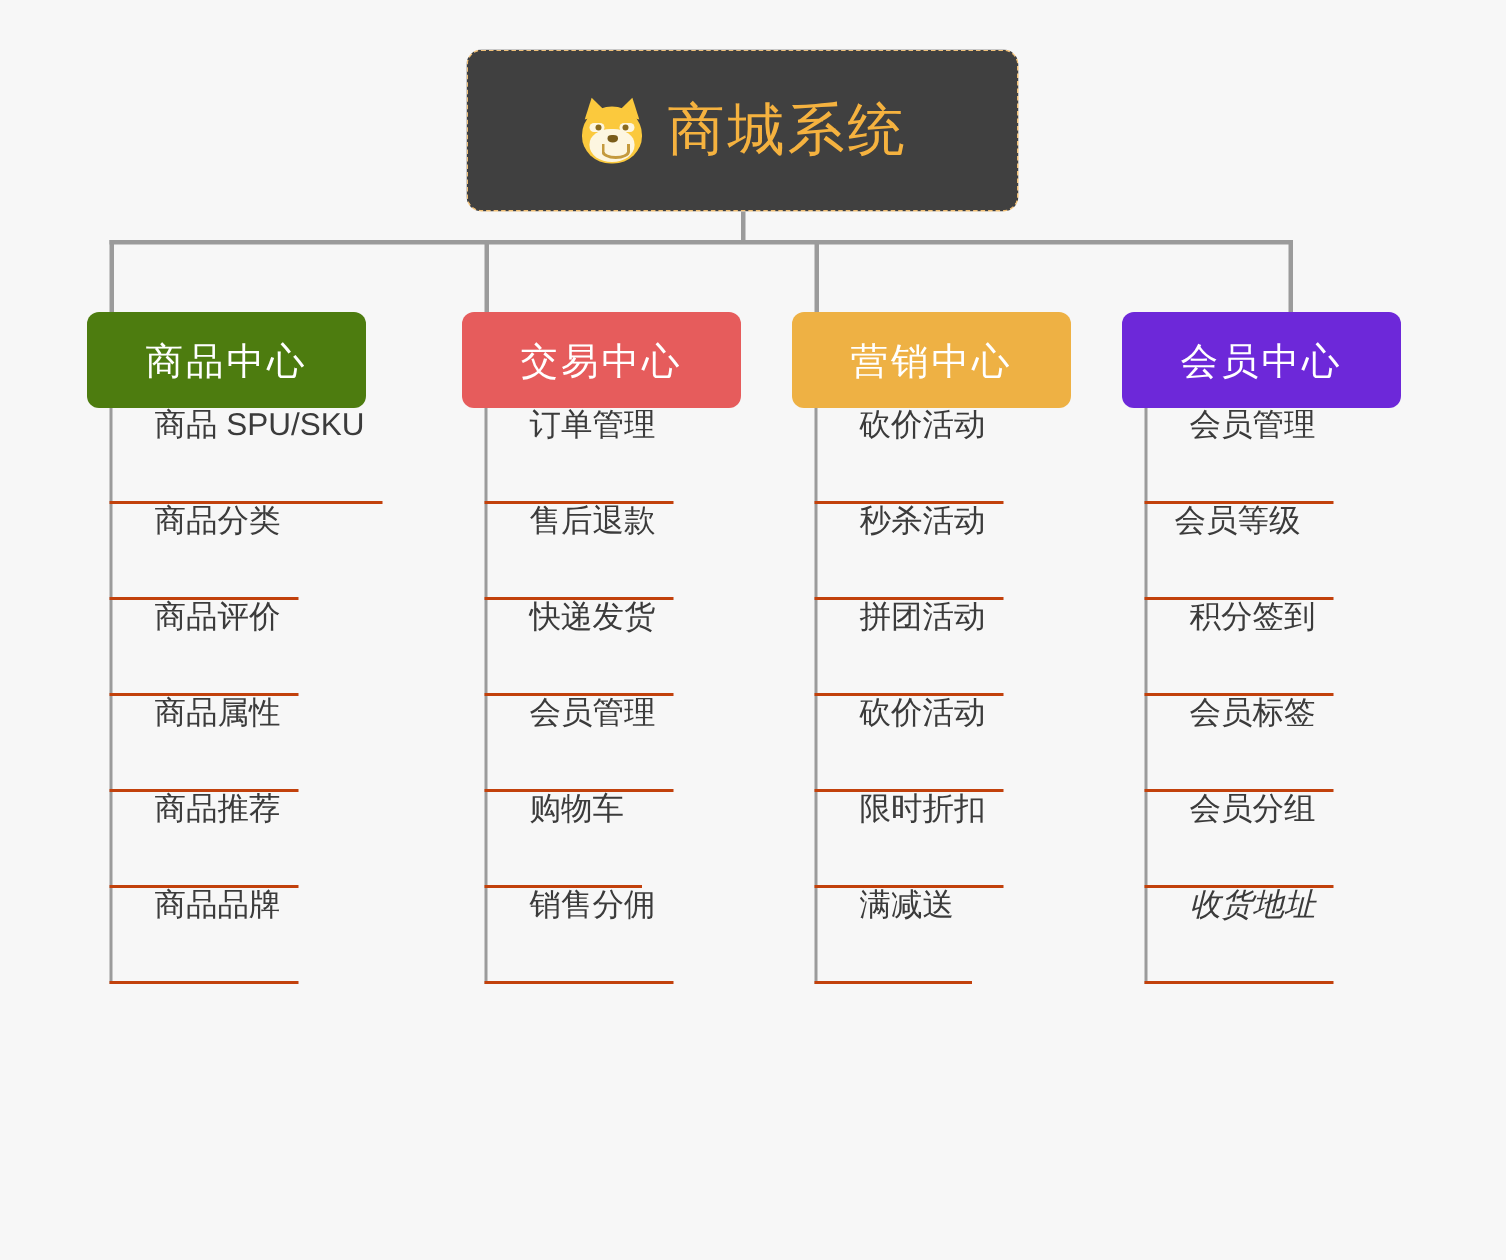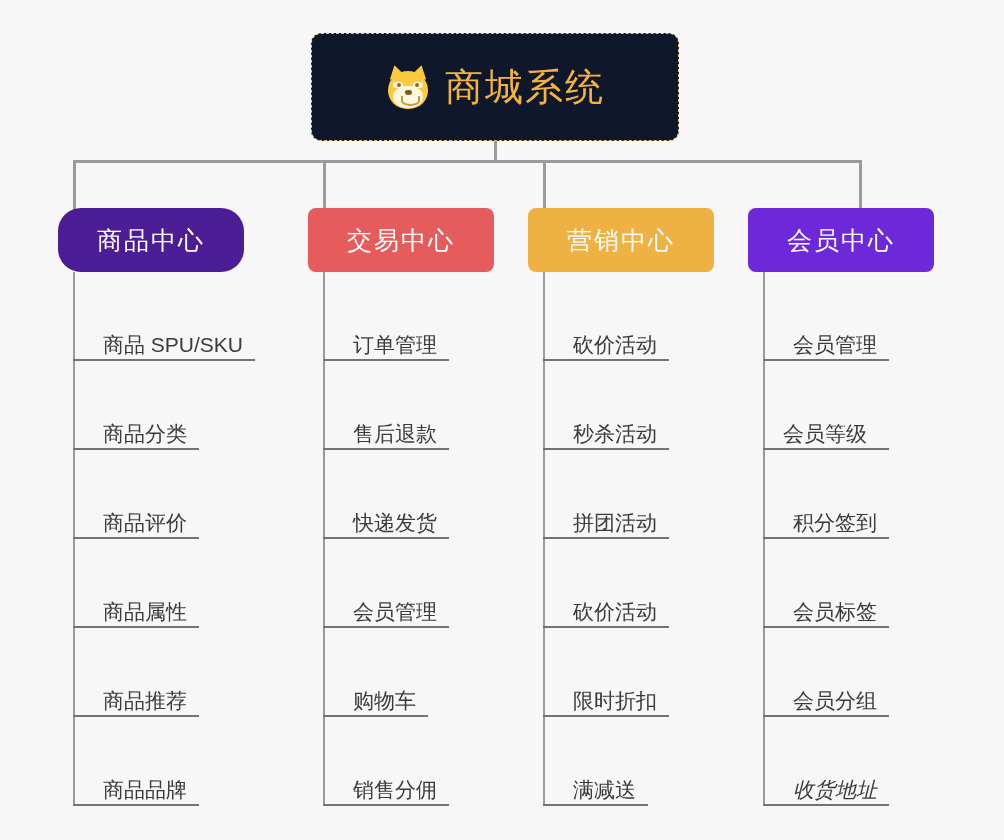--- a/index.html
+++ b/index.html
@@ -21,21 +21,21 @@
   }
 
   
   .root-node {
     position: absolute;
     left: 311px;
     top: 33px;
     width: 368px;
     height: 108px;
     box-sizing: border-box;
-    background: #0f172a;
+    background: #404040;
     border: 1px dashed #f0c078;
     border-radius: 10px;
     display: flex;
     align-items: center;
     justify-content: center;
     gap: 14px;
   }
   .root-icon {
     width: 46px;
     height: 46px;
@@ -108,26 +108,26 @@
     position: absolute;
     left: 15px;
     top: 0;
     width: 2px;
     bottom: 0;
     background: #9b9b9b;
   }
 
   .leaf {
     position: relative;
-    height: 89px;
+    height: 64px;
     box-sizing: border-box;
-    border-bottom: 2px solid #737373;
+    border-bottom: 2px solid #c2410c;
     margin-left: 15px;
     display: flex;
-    align-items: flex-end;
+    align-items: flex-start;
     padding-left: 30px;
     padding-bottom: 3px;
   }
   .leaf-label {
     font-size: 21px;
     color: #3b3b3b;
     line-height: 1.1;
     white-space: nowrap;
     padding-right: 12px;
   }
@@ -220,21 +220,21 @@
   </div>
 
   <div class="root-stub"></div>
   <div class="bus-bar"></div>
   <div class="bus-drop" style="left:73px;"></div>
   <div class="bus-drop" style="left:323px;"></div>
   <div class="bus-drop" style="left:543px;"></div>
   <div class="bus-drop" style="left:859px;"></div>
 
   <div class="column" id="col0" style="left:58px;">
-      <div class="cat-box" style="background: #4c1d95; border-radius: 23px;">
+      <div class="cat-box" style="background: #4d7c0f;">
         <span>商品中心</span>
       </div>
       <div class="leaf-stack">
         <div class="leaf-spine"></div>
         <div class="leaf" style="width: 182px;">
           <span class="leaf-label">商品 SPU/SKU</span>
         </div>
         <div class="leaf" style="width: 126px;">
           <span class="leaf-label">商品分类</span>
         </div>

